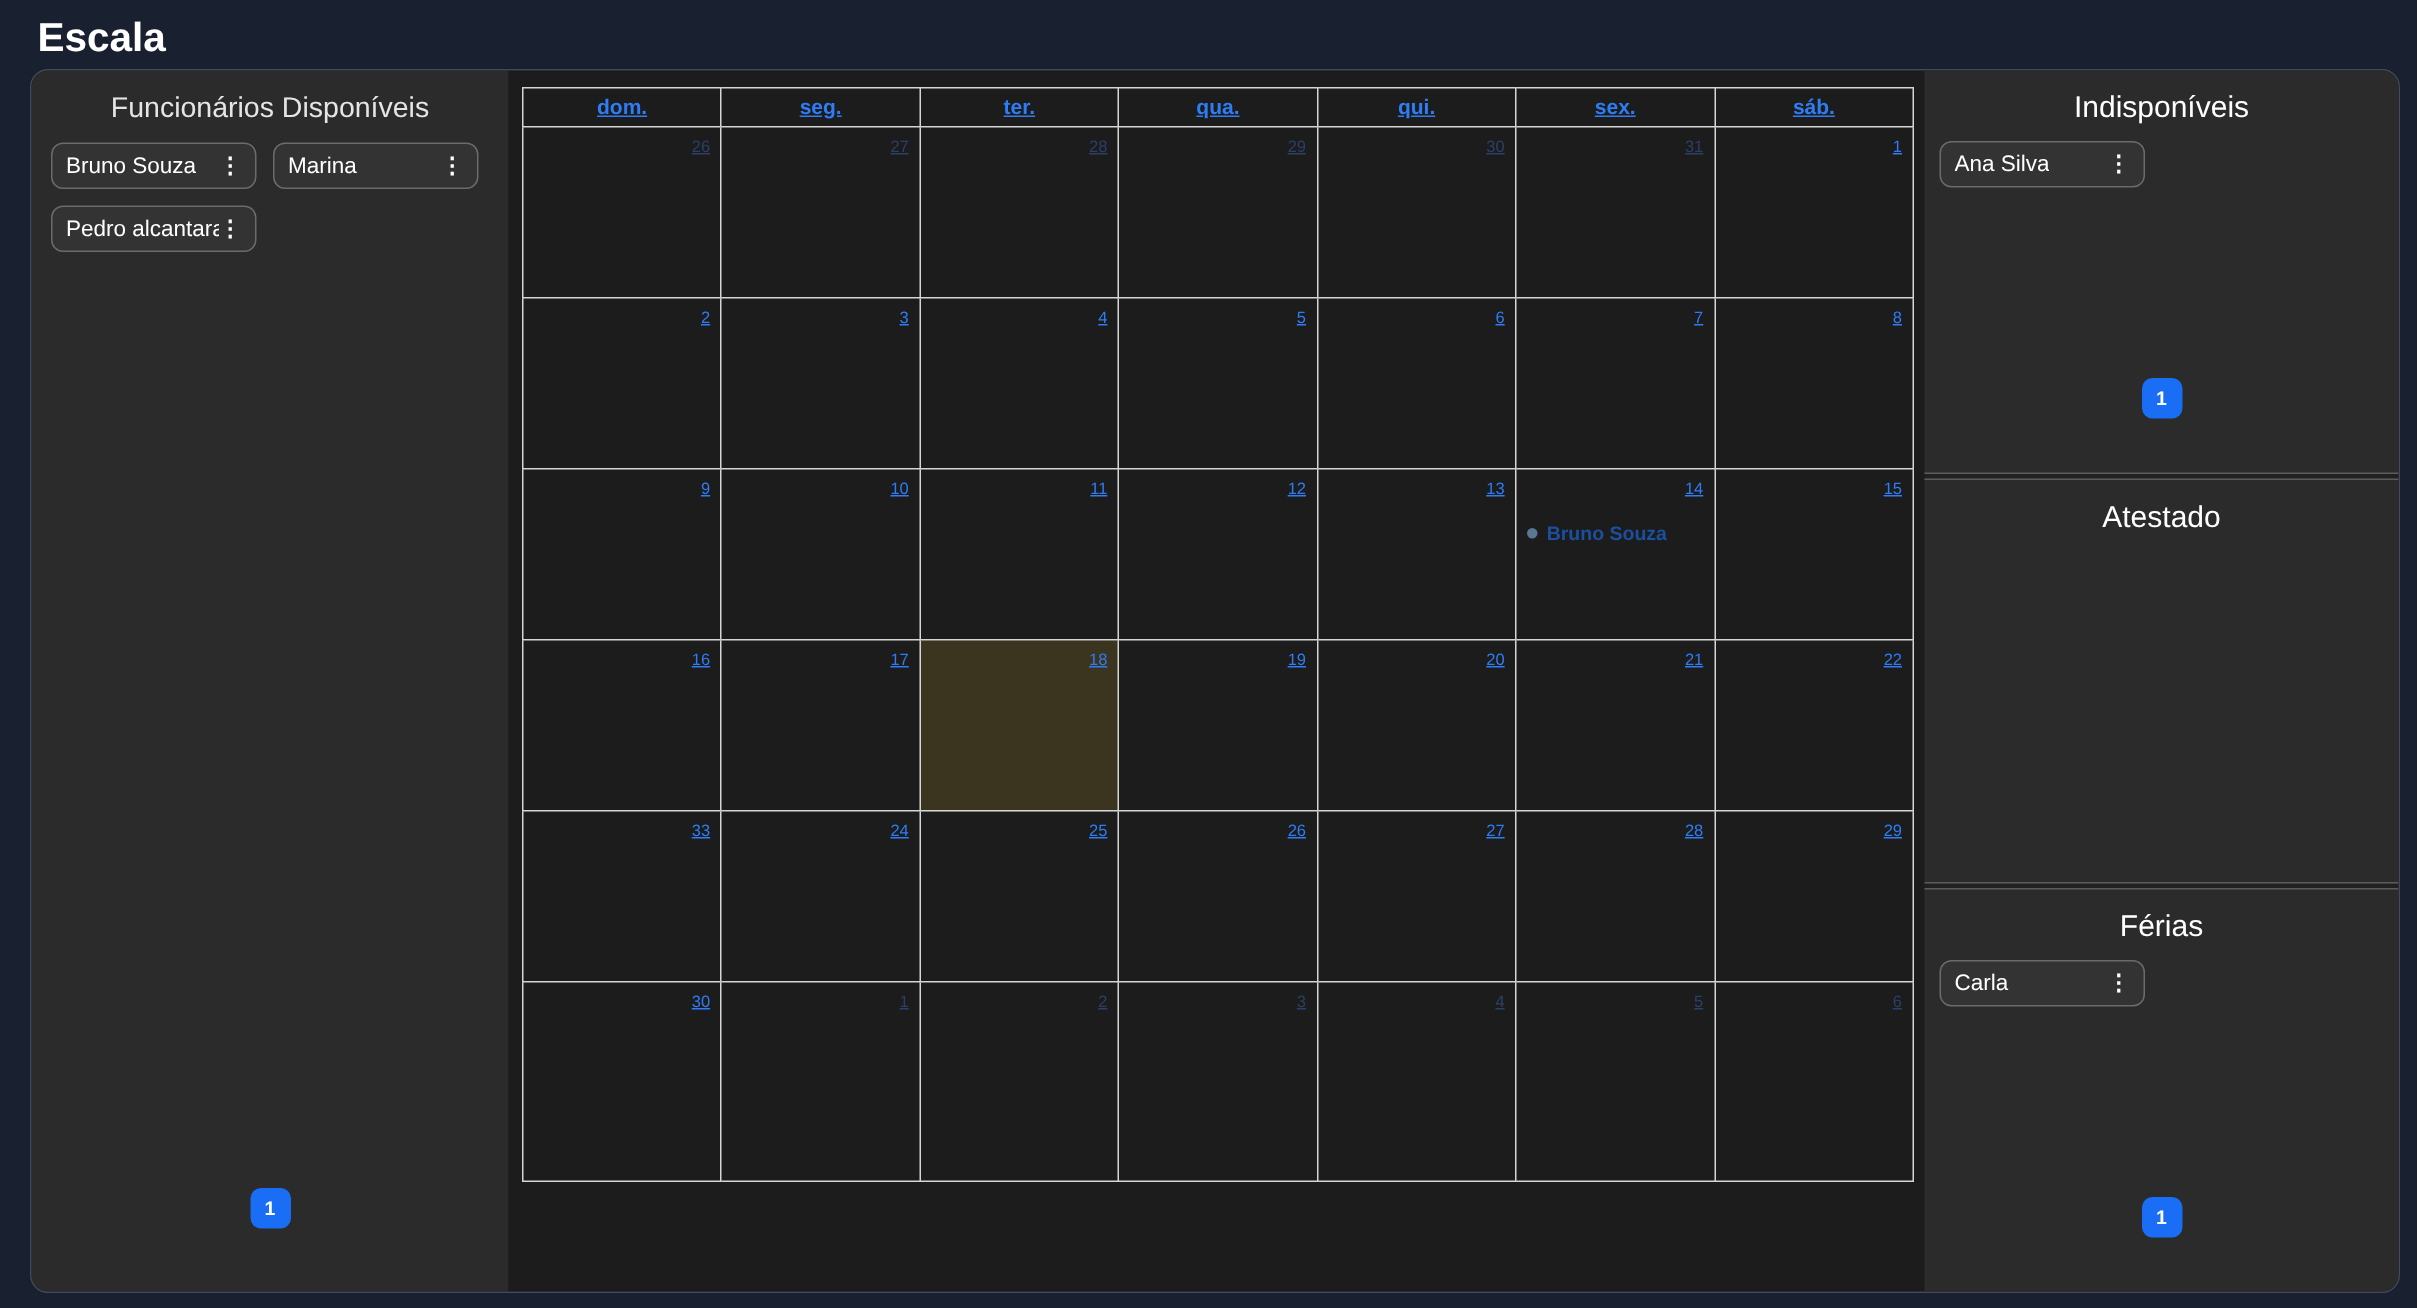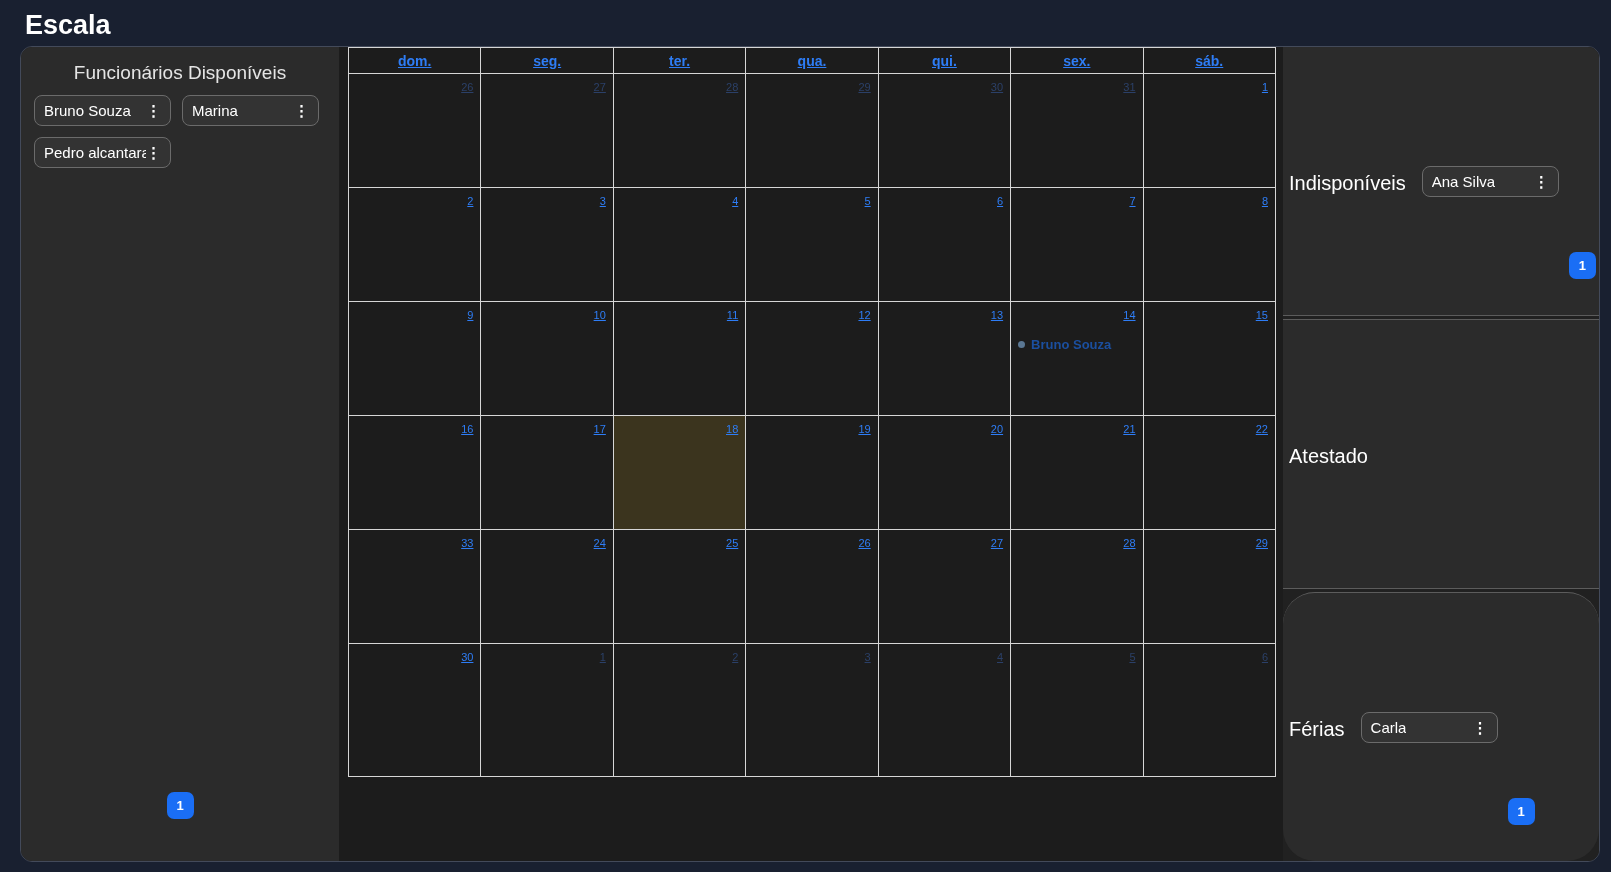--- a/index.html
+++ b/index.html
@@ -75,21 +75,21 @@
   }
   .nav-group{
     background:var(--btn-bg);border-radius:8px;display:flex;height:38px;
     margin-left:12px;overflow:hidden;
   }
   .nav-btn{
     background:transparent;border:none;width:46px;display:flex;
     align-items:center;justify-content:center;cursor:pointer;color:#fff;
   }
   .calendar-table{
-    width:100%;border-collapse:collapse;table-layout:fixed;
+    width:100%;border-collapse:collapse;table-layout:fixed;margin-top:11px;
   }
   .calendar-table th,.calendar-table td{border:1px solid var(--grid-line);}
   .calendar-table th{height:26px;text-align:center;padding:0;}
   .weekday-link{
     color:var(--accent-blue);font-weight:bold;font-size:14px;
     text-decoration:underline;cursor:pointer;
   }
   .calendar-table td{
     height:114px;vertical-align:top;text-align:right;padding:3px 7px;
   }
@@ -106,25 +106,25 @@
   }
   .event-dot{
     width:7px;height:7px;border-radius:50%;background:var(--event-dot);flex:0 0 auto;
   }
   
   .right-column{
     width:316px;min-width:316px;background:#212121;
     display:flex;flex-direction:column;gap:3px;
   }
   .right-section{
-    flex:1;background:var(--panel-bg);display:flex;
-    border-top:1px solid #5c5c5c;border-bottom:1px solid #5c5c5c;align-items:center;
+    flex:1;background:var(--panel-bg);display:flex;flex-direction:column;
+    border-top:1px solid #5c5c5c;border-bottom:1px solid #5c5c5c;
   }
   .right-section:first-child{border-top:none;}
-  .right-section:last-child{border-bottom:none;border-radius:32px;}
+  .right-section:last-child{border-bottom:none;}
   .section-title{
     color:#fff;font-size:20px;font-weight:400;text-align:center;margin:14px 6px 10px;
   }
   .section-chips{display:flex;flex-wrap:wrap;gap:11px;padding:0 10px;}
   .section-footer{margin-top:auto;display:flex;justify-content:center;padding-bottom:36px;}
 </style>
 </head>
 <body>
 
 <h1 class="page-title">Escala</h1>

